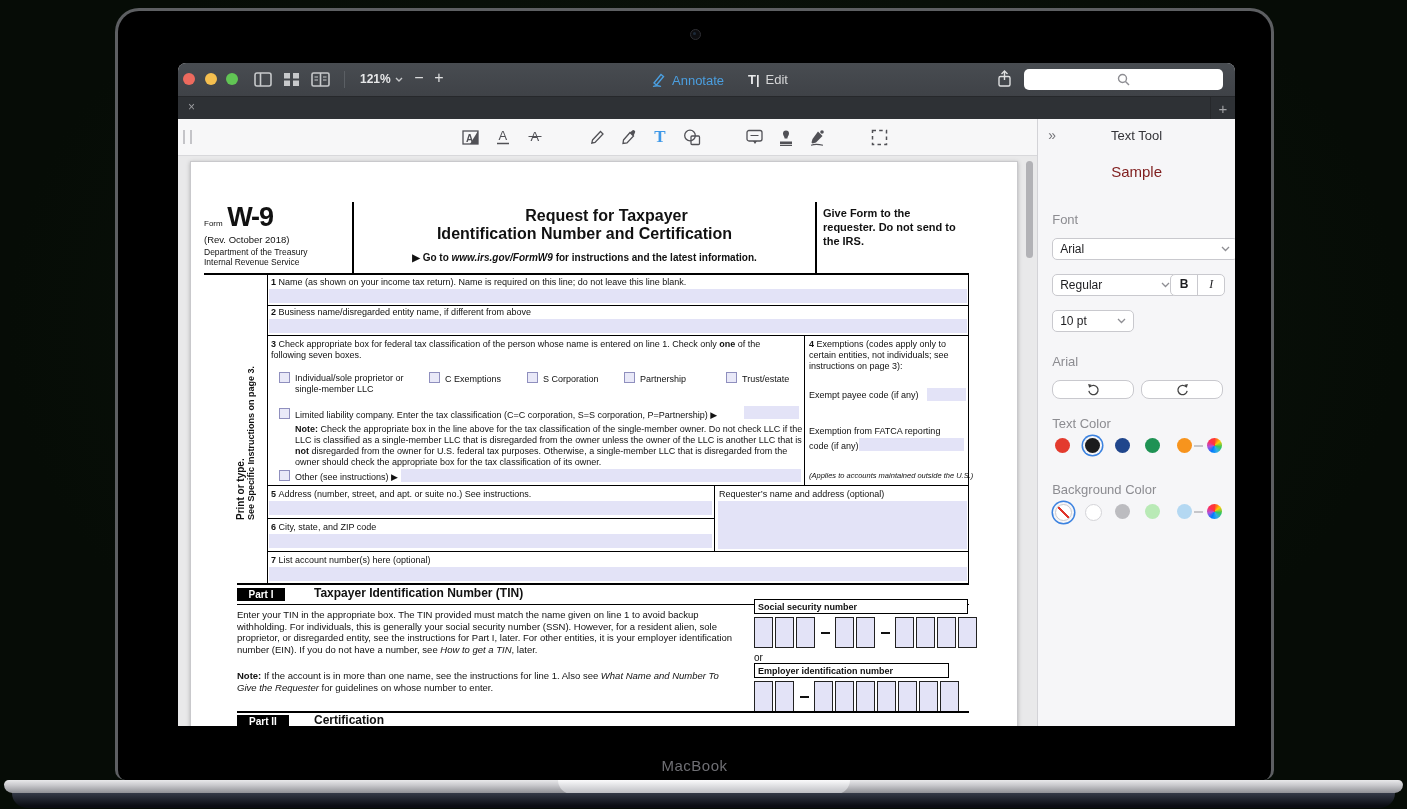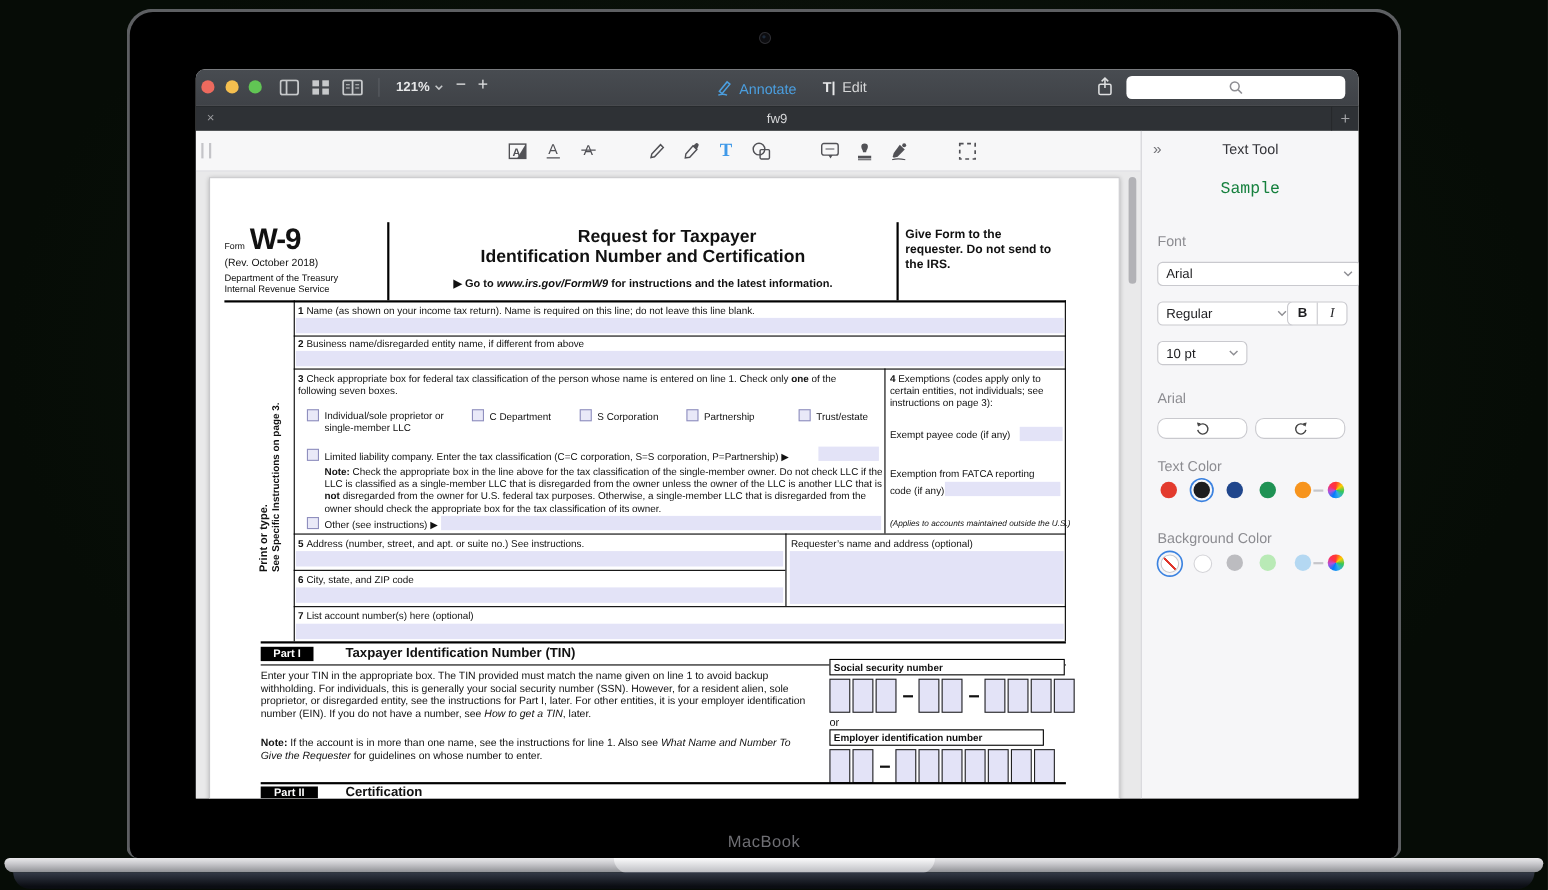--- a/index.html
+++ b/index.html
@@ -66,21 +66,21 @@
   .digits{position:absolute;display:flex;align-items:center;gap:3px;}
   .dcell{width:19px;height:31px;background:#e3e3f7;border:1px solid #222;margin-left:-1px;}
   .dcell:first-child{margin-left:0;}
   .ddash{width:9px;height:2px;background:#111;margin:0 3px;}
   .lblbox{position:absolute;border:1px solid #000;font-size:9px;font-weight:bold;padding:2px 0 0 3px;background:#fff;}
   .vert{writing-mode:vertical-rl;transform:rotate(180deg);font-weight:bold;}
   
   .sidebar{position:relative;width:197px;background:#f6f6f8;border-left:1px solid #d3d3d7;}
   .sb-collapse{position:absolute;left:10px;top:8px;font-size:14px;color:#737378;}
   .sb-title{position:absolute;left:0;right:0;top:9px;text-align:center;font-size:13px;color:#333338;}
-  .sb-sample{position:absolute;left:0;right:0;top:44px;text-align:center;font-size:15px;color:#15803d;font-family:Liberation Mono, monospace;}
+  .sb-sample{position:absolute;left:0;right:0;top:44px;text-align:center;font-size:15px;color:#7f1d1d;}
   .sb-label{position:absolute;left:14px;font-size:13px;color:#8c8c91;}
   .select{position:absolute;height:20px;background:#fff;border:1px solid #c9c9ce;border-radius:5px;
           display:flex;align-items:center;font-size:12px;color:#1d1d20;padding:0 7px;justify-content:space-between;}
   .biseg{position:absolute;height:20px;background:#fff;border:1px solid #c9c9ce;border-radius:5px;display:flex;}
   .biseg span{width:26px;text-align:center;font-size:12px;line-height:19px;color:#1d1d20;}
   .biseg span:first-child{border-right:1px solid #c9c9ce;font-weight:bold;}
   .biseg span:last-child{font-style:italic;font-family:"Liberation Serif",serif;}
   .rbtn{position:absolute;height:17px;width:80px;background:#fff;border:1px solid #c9c9ce;border-radius:8px;
         display:flex;align-items:center;justify-content:center;}
   .sw{position:absolute;width:15px;height:15px;border-radius:50%;}
@@ -161,21 +161,20 @@
         <div class="searchfield" style="left:846px;width:199px;">
           <svg width="13" height="13" viewBox="0 0 13 13">
               <circle cx="5.5" cy="5.5" r="4" fill="none" stroke="#8e8e93" stroke-width="1.4"></circle>
               <line x1="8.5" y1="8.5" x2="12" y2="12" stroke="#8e8e93" stroke-width="1.4"></line>
             </svg>
         </div>
       </div>
 
       <div class="tabbar">
         <span class="tabclose">×</span>
-        <span class="tabtitle">fw9</span>
         <span class="tabadd">+</span>
       </div>
 
       <div class="mainrow">
         <div class="leftcol">
 
           <div class="atoolbar">
             <div class="draghandle"></div>
             <div class="aicon" style="left:281px;">
               <svg width="18" height="17" viewBox="0 0 18 17">
@@ -285,21 +284,21 @@
                 <div class="fl" style="left:80px;top:115px;text-align:right;"><b>1</b>&nbsp;<span>Name (as shown on your income tax return). Name is required on this line; do not leave this line blank.</span></div>
                 <div class="ff" style="left:78px;top:127px;width:698px;height:14px;"></div>
 
                 <div class="fl" style="left:80px;top:145px;"><b>2</b>&nbsp;<span>Business name/disregarded entity name, if different from above</span></div>
                 <div class="ff" style="left:78px;top:157px;width:698px;height:14px;"></div>
 
                 <div class="fl" style="left:80px;top:177px;width:525px;"><b>3</b>&nbsp;<span>Check appropriate box for federal tax classification of the person whose name is entered on line 1. Check only </span><b>one</b><span> of the following seven boxes.</span></div>
                 <div class="cb" style="left:88px;top:210px;"></div>
                 <div class="fl" style="left:104px;top:211px;width:125px;"><span>Individual/sole proprietor or</span><br><span>single-member LLC</span></div>
                 <div class="cb" style="left:238px;top:210px;"></div>
-                <div class="fl" style="left:254px;top:212px;">C Department</div>
+                <div class="fl" style="left:254px;top:212px;">C Exemptions</div>
                 <div class="cb" style="left:336px;top:210px;"></div>
                 <div class="fl" style="left:352px;top:212px;">S Corporation</div>
                 <div class="cb" style="left:433px;top:210px;"></div>
                 <div class="fl" style="left:449px;top:212px;">Partnership</div>
                 <div class="cb" style="left:535px;top:210px;"></div>
                 <div class="fl" style="left:551px;top:212px;">Trust/estate</div>
                 <div class="cb" style="left:88px;top:246px;"></div>
                 <div class="fl" style="left:104px;top:248px;width:460px;">Limited liability company. Enter the tax classification (C=C corporation, S=S corporation, P=Partnership) ▶</div>
                 <div class="ff" style="left:553px;top:244px;width:55px;height:13px;"></div>
                 <div class="fl" style="left:104px;top:262px;width:512px;"><b>Note:</b><span> Check the appropriate box in the line above for the tax classification of the single-member owner.  Do not check LLC if the LLC is classified as a single-member LLC that is disregarded from the owner unless the owner of the LLC is another LLC that is </span><b>not</b><span> disregarded from the owner for U.S. federal tax purposes. Otherwise, a single-member LLC that is disregarded from the owner should check the appropriate box for the tax classification of its owner.</span></div>

